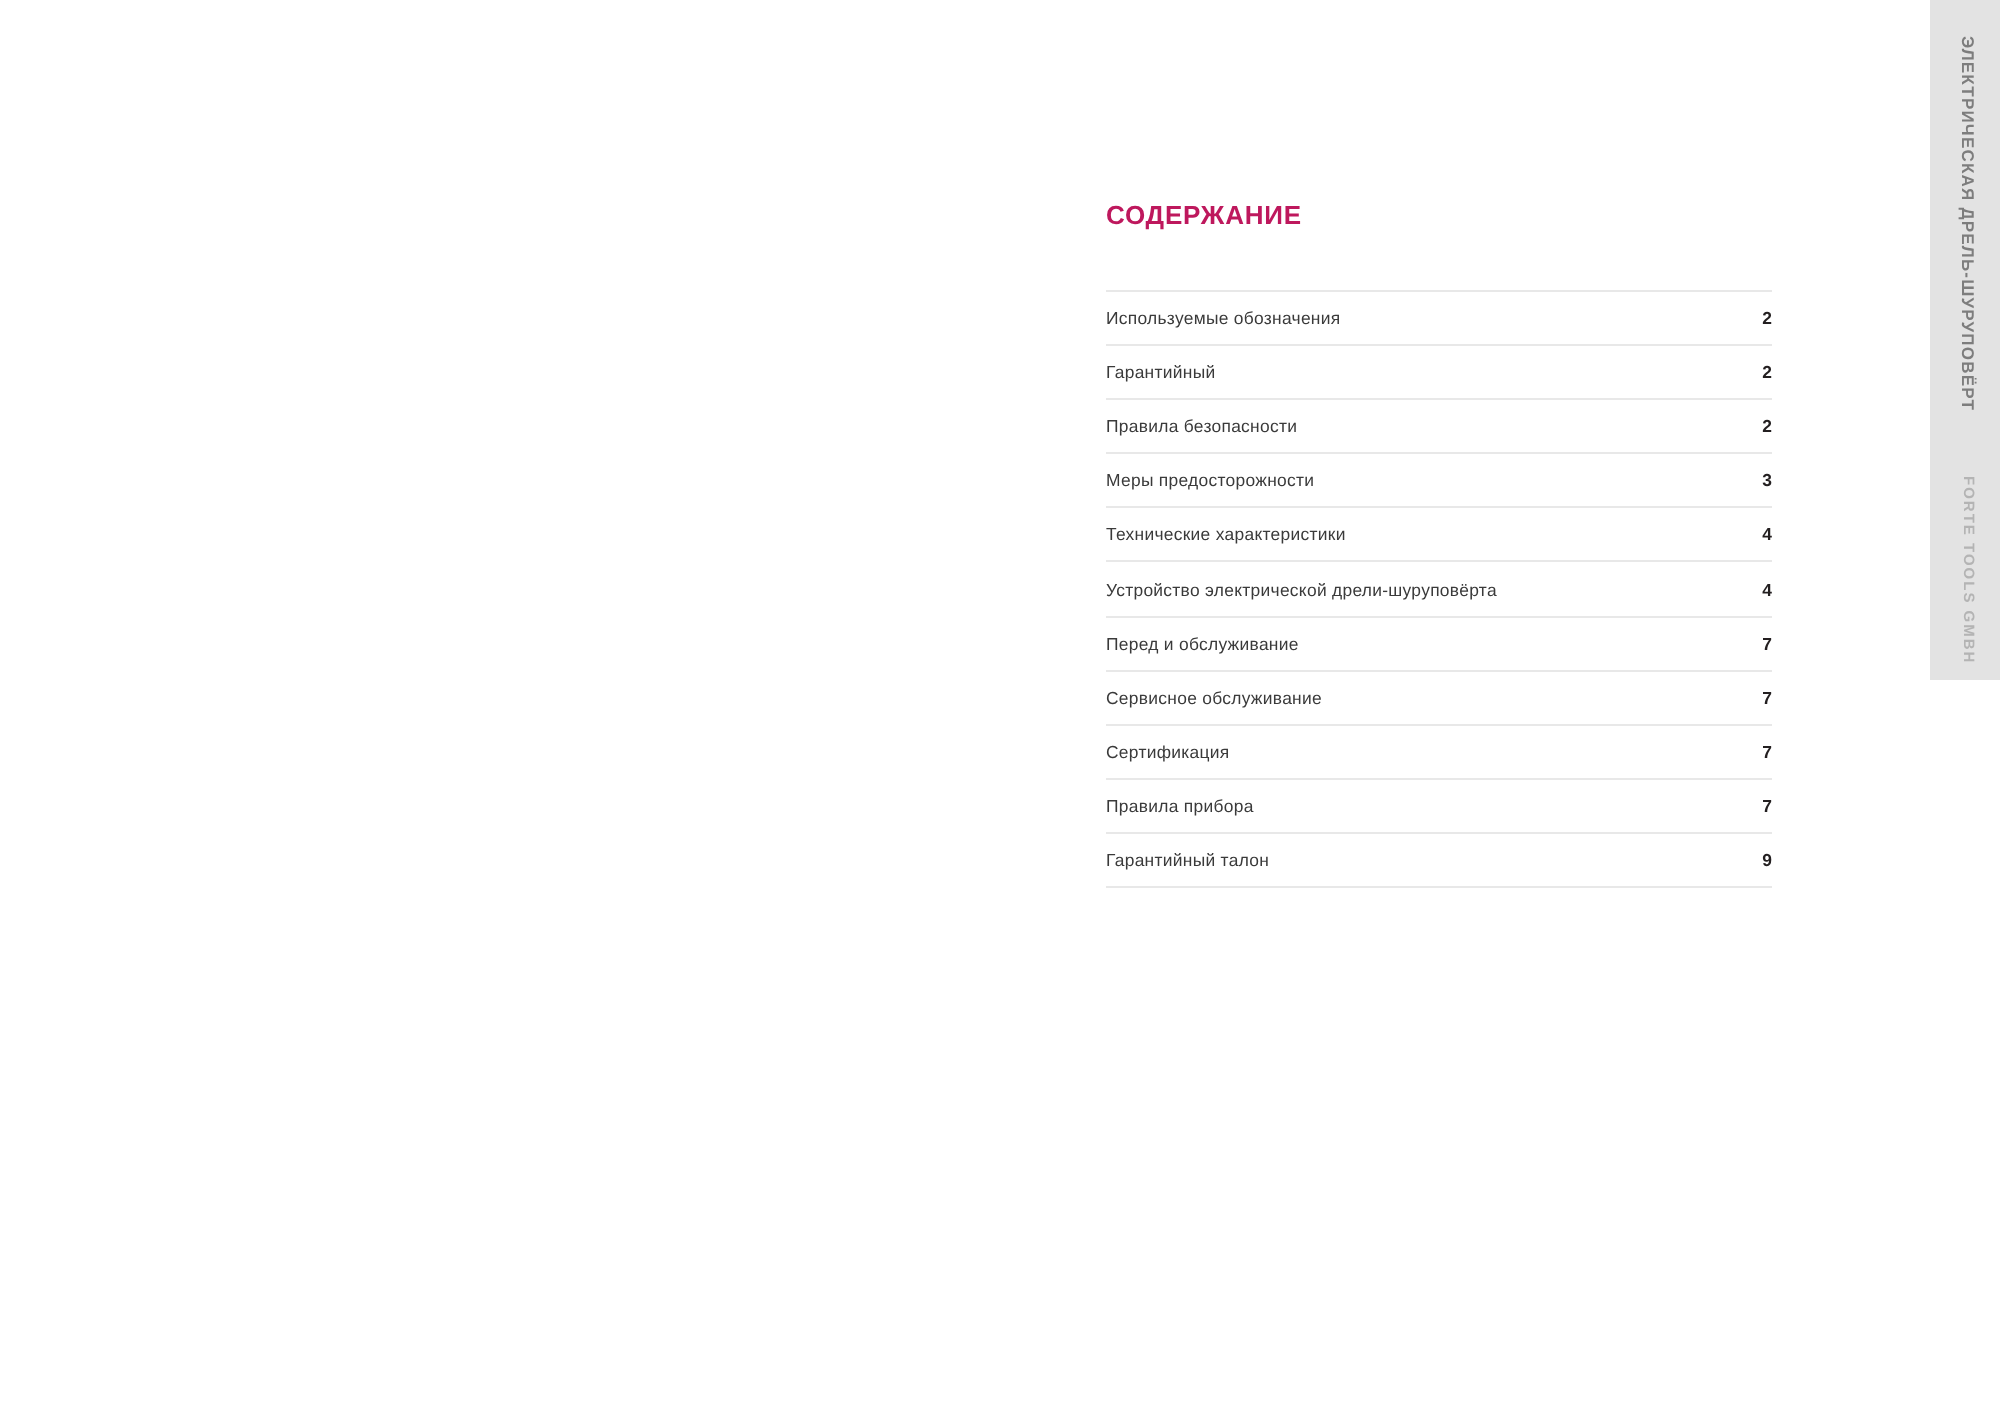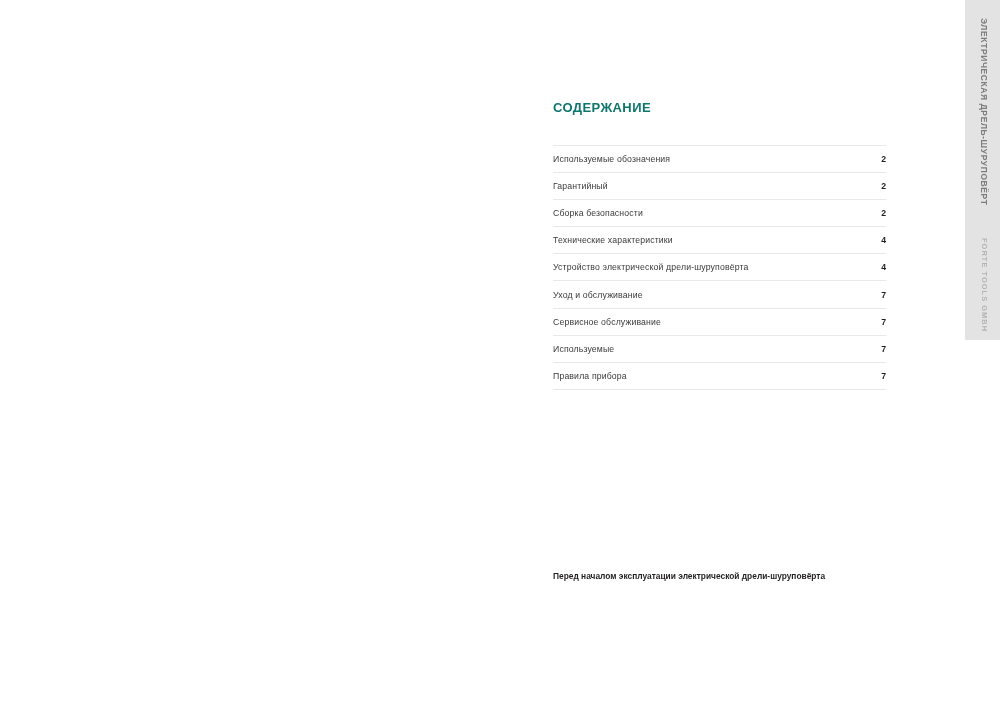--- a/index.html
+++ b/index.html
@@ -54,21 +54,21 @@
     font-size: 7.5px;
     color: #b4b4b4;
     letter-spacing: 1px;
   }
   .toc-title {
     position: absolute;
     left: 553px;
     top: 100px;
     font-size: 13px;
     font-weight: bold;
-    color: #0f766e;
+    color: #be185d;
     letter-spacing: 0.4px;
   }
   .toc-list {
     position: absolute;
     left: 553px;
     top: 145px;
     width: 333px;
   }
   .toc-row {
     position: relative;
@@ -132,47 +132,54 @@
   <div class="toc-list">
     <div class="toc-row">
       <span class="toc-label">Используемые обозначения</span>
       <span class="toc-page">2</span>
     </div>
     <div class="toc-row">
       <span class="toc-label">Гарантийный</span>
       <span class="toc-page">2</span>
     </div>
     <div class="toc-row">
-      <span class="toc-label">Сборка безопасности</span>
+      <span class="toc-label">Правила безопасности</span>
       <span class="toc-page">2</span>
+    </div>
+    <div class="toc-row">
+      <span class="toc-label">Меры предосторожности</span>
+      <span class="toc-page">3</span>
     </div>
     <div class="toc-row">
       <span class="toc-label">Технические характеристики</span>
       <span class="toc-page">4</span>
     </div>
     <div class="toc-row">
       <span class="toc-label">Устройство электрической дрели-шуруповёрта</span>
       <span class="toc-page">4</span>
     </div>
     <div class="toc-row">
-      <span class="toc-label">Уход и обслуживание</span>
+      <span class="toc-label">Перед и обслуживание</span>
       <span class="toc-page">7</span>
     </div>
     <div class="toc-row">
       <span class="toc-label">Сервисное обслуживание</span>
       <span class="toc-page">7</span>
     </div>
     <div class="toc-row">
-      <span class="toc-label">Используемые</span>
+      <span class="toc-label">Сертификация</span>
       <span class="toc-page">7</span>
     </div>
     <div class="toc-row">
       <span class="toc-label">Правила прибора</span>
       <span class="toc-page">7</span>
     </div>
+    <div class="toc-row">
+      <span class="toc-label">Гарантийный талон</span>
+      <span class="toc-page">9</span>
+    </div>
   </div>
 
   <div class="notice">
-    <div>Перед началом эксплуатации электрической дрели-шуруповёрта</div>
   </div>
 
 
 </div>
 
 </body></html>

